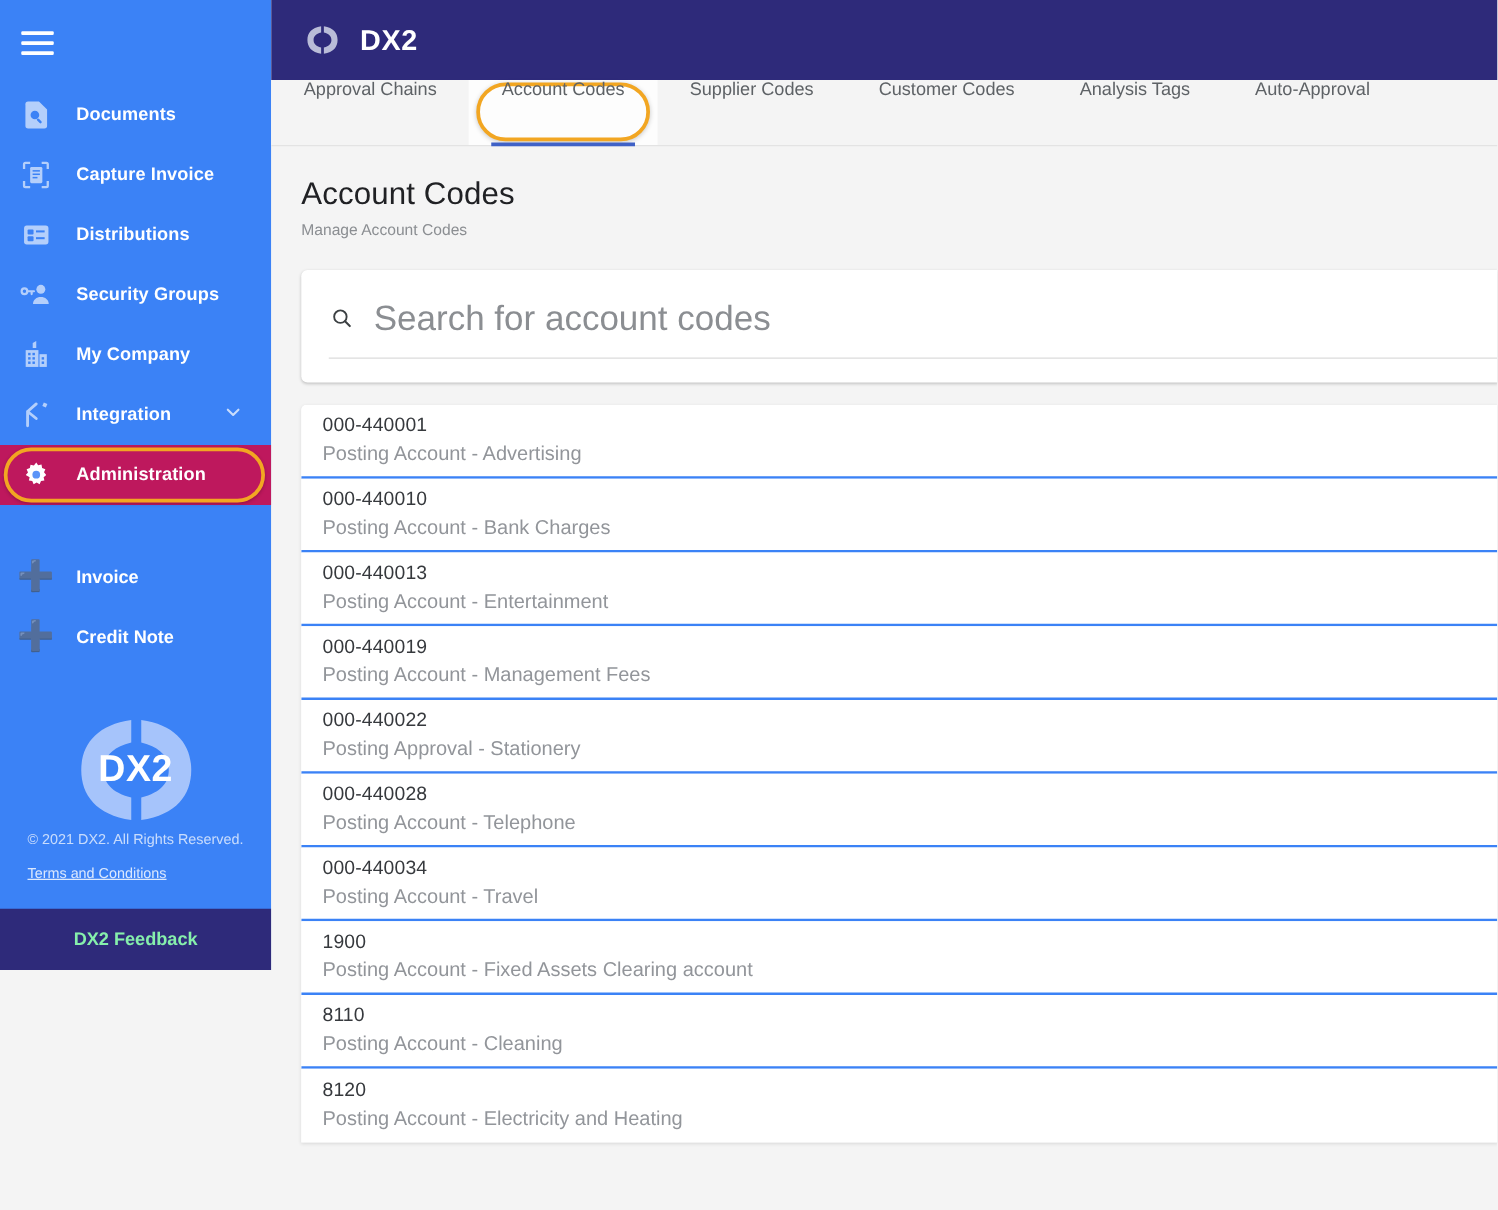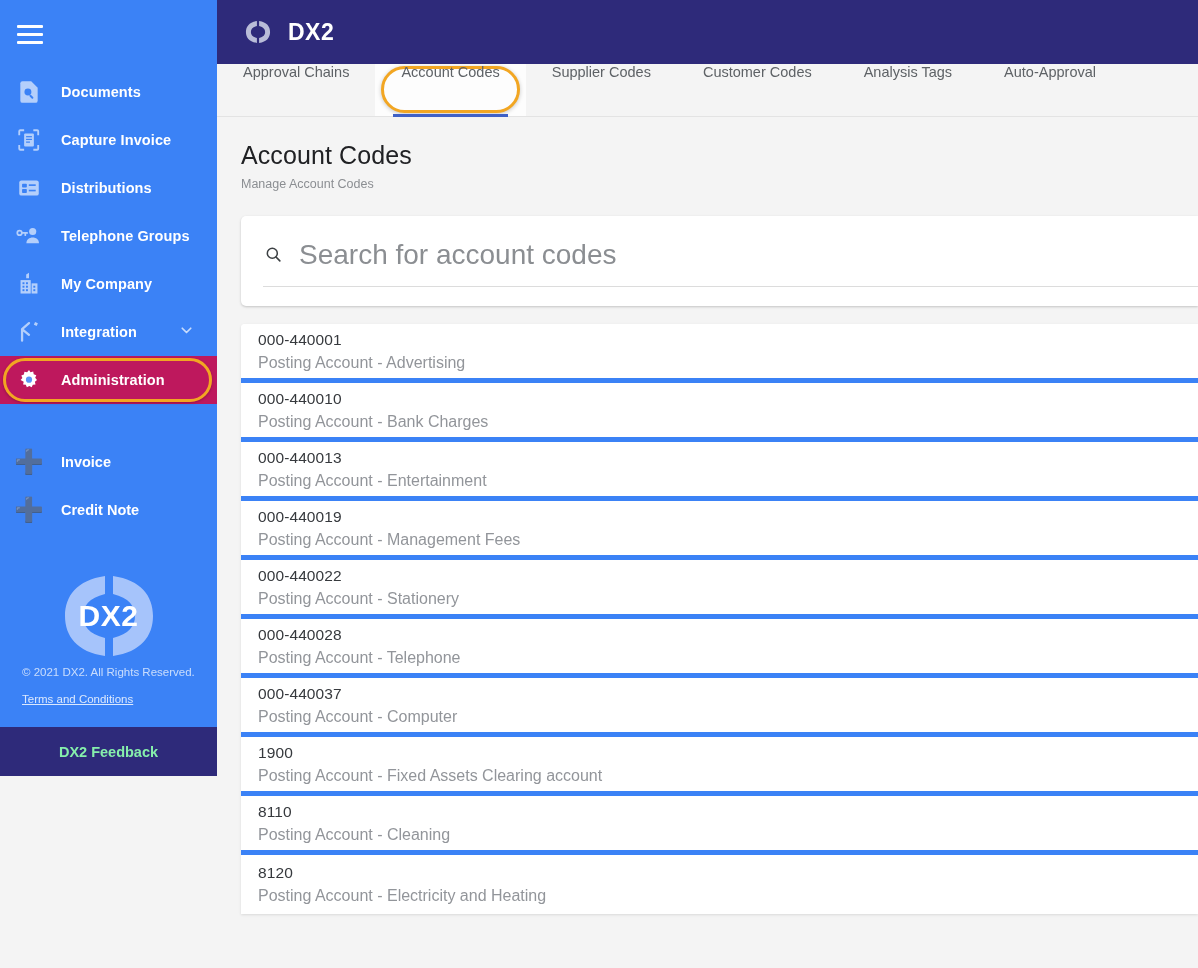--- a/index.html
+++ b/index.html
@@ -176,21 +176,21 @@
 
   .list {
     margin: 18px 0 0 24px;
     background: #ffffff;
     border-radius: 4px 0 0 0;
     box-shadow: 0 1px 3px rgba(0,0,0,.11);
     overflow: hidden;
   }
   .row {
     height: 59px;
-    border-bottom: 5px solid #3b82f6;
+    border-bottom: 2px solid #3b82f6;
     padding: 0 0 0 17px;
     display: flex; flex-direction: column; justify-content: center;
     cursor: pointer;
     background: #fff;
   }
   .row:last-child { border-bottom: none; }
   .row .code { font-size: 15.5px; color: #36393d; letter-spacing: .1px; }
   .row .desc { font-size: 16px; color: #92959a; margin-top: 5px; }
 </style>
 </head>
@@ -248,21 +248,21 @@
 
       <div class="nav-item">
         <span class="ic">
           <svg width="26" height="26" viewBox="0 0 24 24">
             <circle cx="15.4" cy="7.8" r="3.3" fill="#fff"></circle>
             <path fill="#fff" d="M9.6 18.6c0-3.2 2.6-5.2 5.8-5.2s5.8 2 5.8 5.2z"></path>
             <circle cx="3.3" cy="9.2" r="2.1" fill="none" stroke="#fff" stroke-width="1.6"></circle>
             <path fill="none" stroke="#fff" stroke-width="1.6" stroke-linecap="round" d="M5.4 9.2h4.9M8.6 9.2v2.1"></path>
           </svg>
         </span>
-        <span class="lbl">Telephone Groups</span>
+        <span class="lbl">Security Groups</span>
       </div>
 
       <div class="nav-item">
         <span class="ic">
           <svg width="26" height="26" viewBox="0 0 24 24">
             <path fill="#fff" d="M9.4 3.2L12 1.6v5.2H9.4z"></path>
             <rect x="4.2" y="8.4" width="9.4" height="12.4" fill="#fff"></rect>
             <rect x="14.4" y="11.4" width="5.4" height="9.4" fill="#fff"></rect>
             <g fill="#3b82f6">
               <rect x="6" y="10.4" width="1.8" height="1.8"></rect>
@@ -402,29 +402,29 @@
         <div class="row">
           <span class="code">000-440013</span>
           <span class="desc">Posting Account - Entertainment</span>
         </div>
         <div class="row">
           <span class="code">000-440019</span>
           <span class="desc">Posting Account - Management Fees</span>
         </div>
         <div class="row">
           <span class="code">000-440022</span>
-          <span class="desc">Posting Account - Stationery</span>
+          <span class="desc">Posting Approval - Stationery</span>
         </div>
         <div class="row">
           <span class="code">000-440028</span>
           <span class="desc">Posting Account - Telephone</span>
         </div>
         <div class="row">
-          <span class="code">000-440037</span>
-          <span class="desc">Posting Account - Computer</span>
+          <span class="code">000-440034</span>
+          <span class="desc">Posting Account - Travel</span>
         </div>
         <div class="row">
           <span class="code">1900</span>
           <span class="desc">Posting Account - Fixed Assets Clearing account</span>
         </div>
         <div class="row">
           <span class="code">8110</span>
           <span class="desc">Posting Account - Cleaning</span>
         </div>
         <div class="row">

